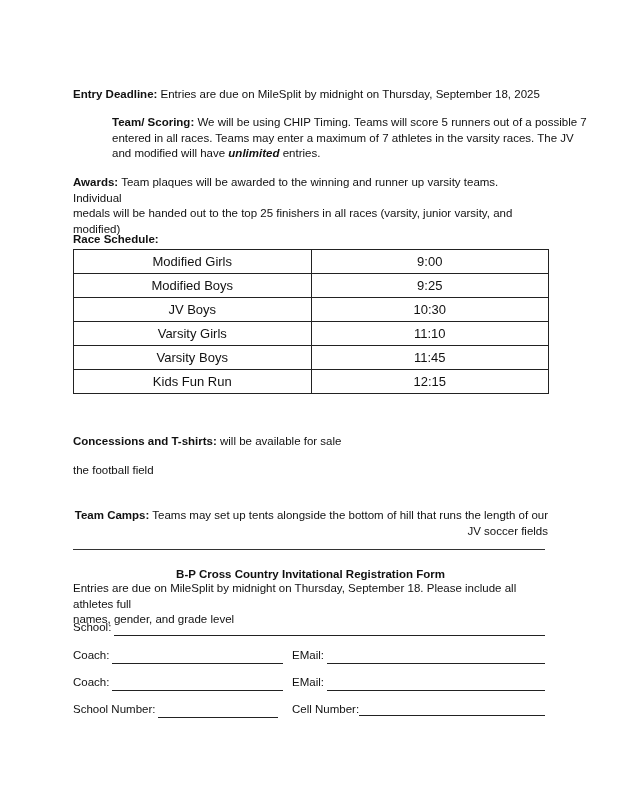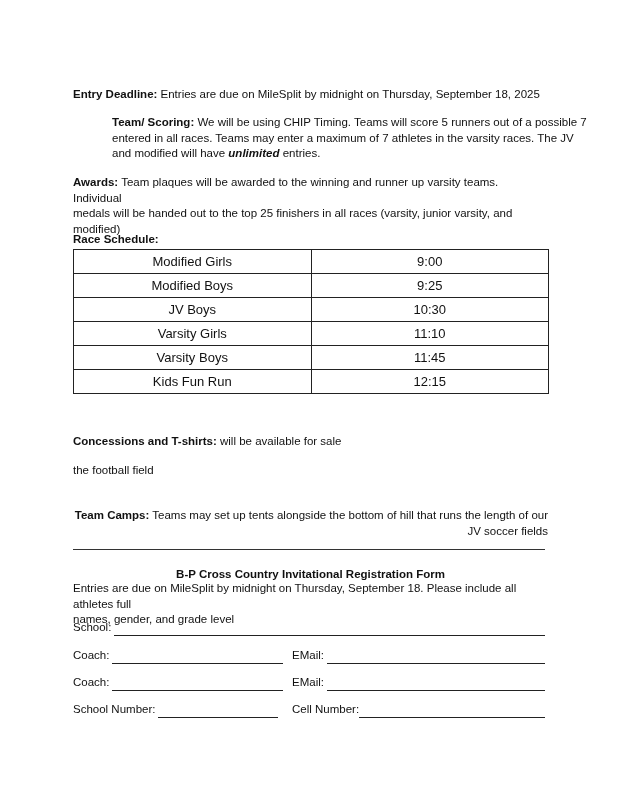--- a/index.html
+++ b/index.html
@@ -119,18 +119,18 @@
   </div>
   <div class="field" style="top:675px; left:219px; width:253px;">
     <span>EMail:</span>
     <span class="line"></span>
   </div>
 
   <div class="field" style="top:702px; left:0; width:205px;">
     <span>School Number:</span>
     <span class="line"></span>
   </div>
-  <div class="field" style="top:702px; left:219px; width:253px;">
+  <div class="field" style="top:702px; left:219px; width:253px;align-items:center;">
     <span>Cell Number:</span>
     <span class="line" style="margin-left:0;"></span>
   </div>
 
 </div>
 
 </body></html>

